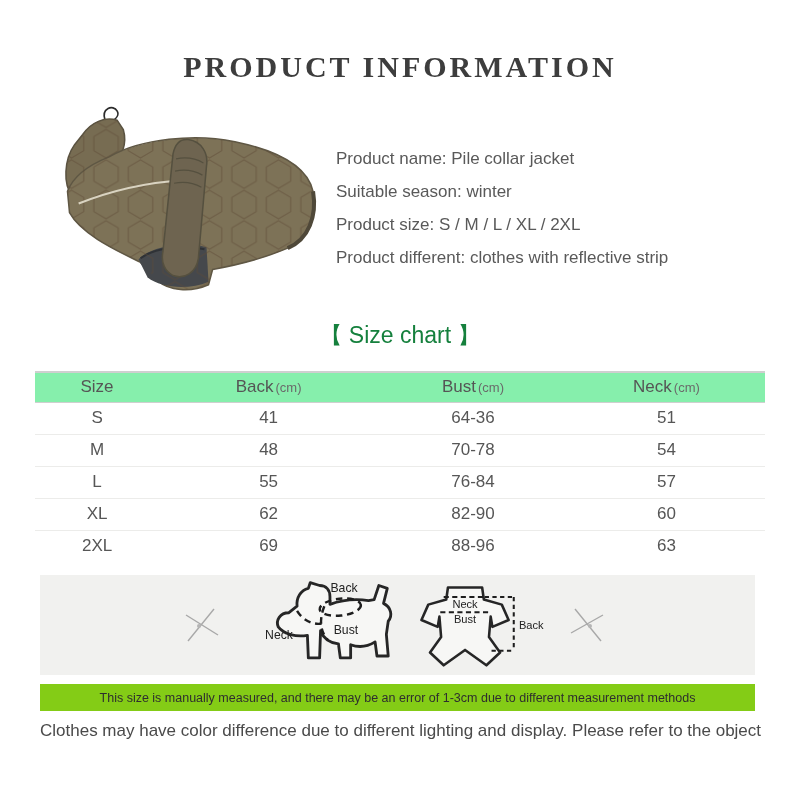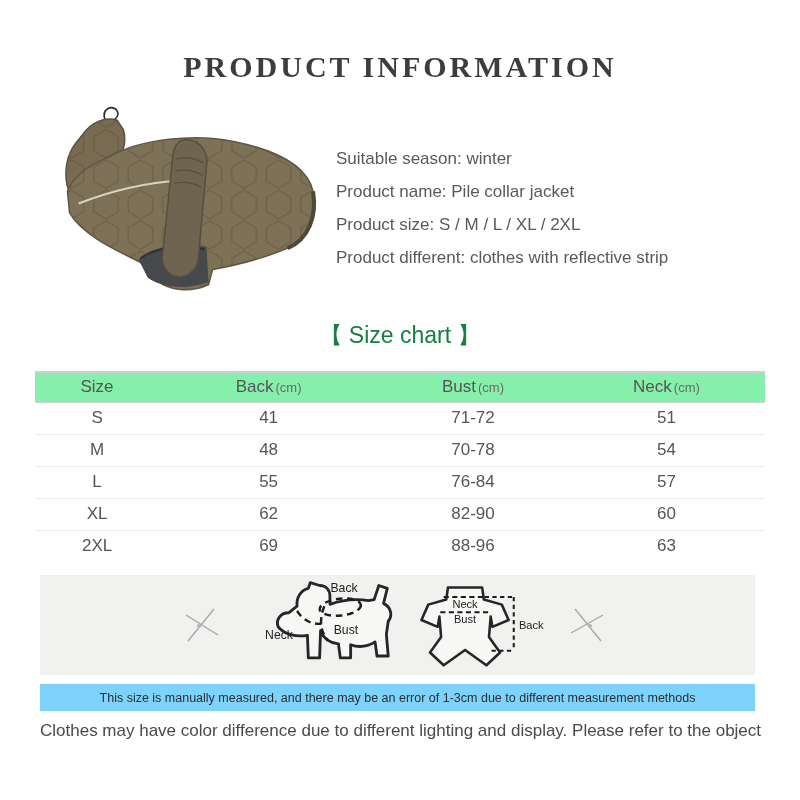--- a/index.html
+++ b/index.html
@@ -41,21 +41,21 @@
     background:#f1f1ef;
   }
   .cut-mark { position:absolute; top:28px; width:44px; height:44px; }
   .cut-mark.left { left:140px; }
   .cut-mark.right { left:525px; }
   .dog-svg { position:absolute; left:225px; top:3px; width:160px; height:94px; }
   .garment-svg { position:absolute; left:365px; top:4px; width:150px; height:94px; }
   .measure-label { font-family:"Liberation Sans", sans-serif; font-size:13px; fill:#222222; }
   .note-bar {
     position:absolute; left:40px; top:684px; width:715px; height:27px;
-    background:#7dd3fc; display:flex; align-items:center; justify-content:center;
+    background:#84cc16; display:flex; align-items:center; justify-content:center;
     font-size:12.5px; color:#2e2e2e;
   }
   .footer-note {
     position:absolute; left:40px; top:721px; width:730px;
     font-size:17px; color:#4a4a4a; white-space:nowrap;
   }
 </style>
 </head>
 <body>
 
@@ -86,22 +86,22 @@
       <path d="M58,104 C98,88 130,83 160,81" fill="none" stroke="#d9d3c1" stroke-width="2"></path>
 
       <path d="M166,41 C179,43 186,54 184,67 L176,158 C174,172 162,179 151,175 C143,171 139,162 141,152 L151,55 C153,46 158,40 166,41 Z" fill="#6e6450" stroke="#55503f" stroke-width="1.5"></path>
       <path d="M154,60 C164,58 174,60 181,64 M153,72 C163,70 173,72 180,76 M152,84 C162,82 172,84 179,88" fill="none" stroke="#55503f" stroke-width="1.2"></path>
 
       <path d="M289,92 C293,116 285,139 264,148" fill="none" stroke="#4f4839" stroke-width="4"></path>
     </svg>
   </div>
 
   <div class="details">
+    <div class="detail-line">Product name: Pile collar jacket</div>
     <div class="detail-line">Suitable season: winter</div>
-    <div class="detail-line">Product name: Pile collar jacket</div>
     <div class="detail-line">Product size: S / M / L / XL / 2XL</div>
     <div class="detail-line">Product different: clothes with reflective strip</div>
   </div>
 
   <div class="size-heading">【 Size chart 】</div>
 
   <table class="size-table">
     <colgroup>
       <col class="col-size">
         <col class="col-back">
@@ -113,21 +113,21 @@
         <th><span>Size</span></th>
         <th><span>Back</span><span class="unit">(cm)</span></th>
         <th><span>Bust</span><span class="unit">(cm)</span></th>
         <th><span>Neck</span><span class="unit">(cm)</span></th>
       </tr>
     </thead>
     <tbody>
       <tr>
         <td>S</td>
         <td>41</td>
-        <td>71-72</td>
+        <td>64-36</td>
         <td>51</td>
       </tr>
       <tr>
         <td>M</td>
         <td>48</td>
         <td>70-78</td>
         <td>54</td>
       </tr>
       <tr>
         <td>L</td>

